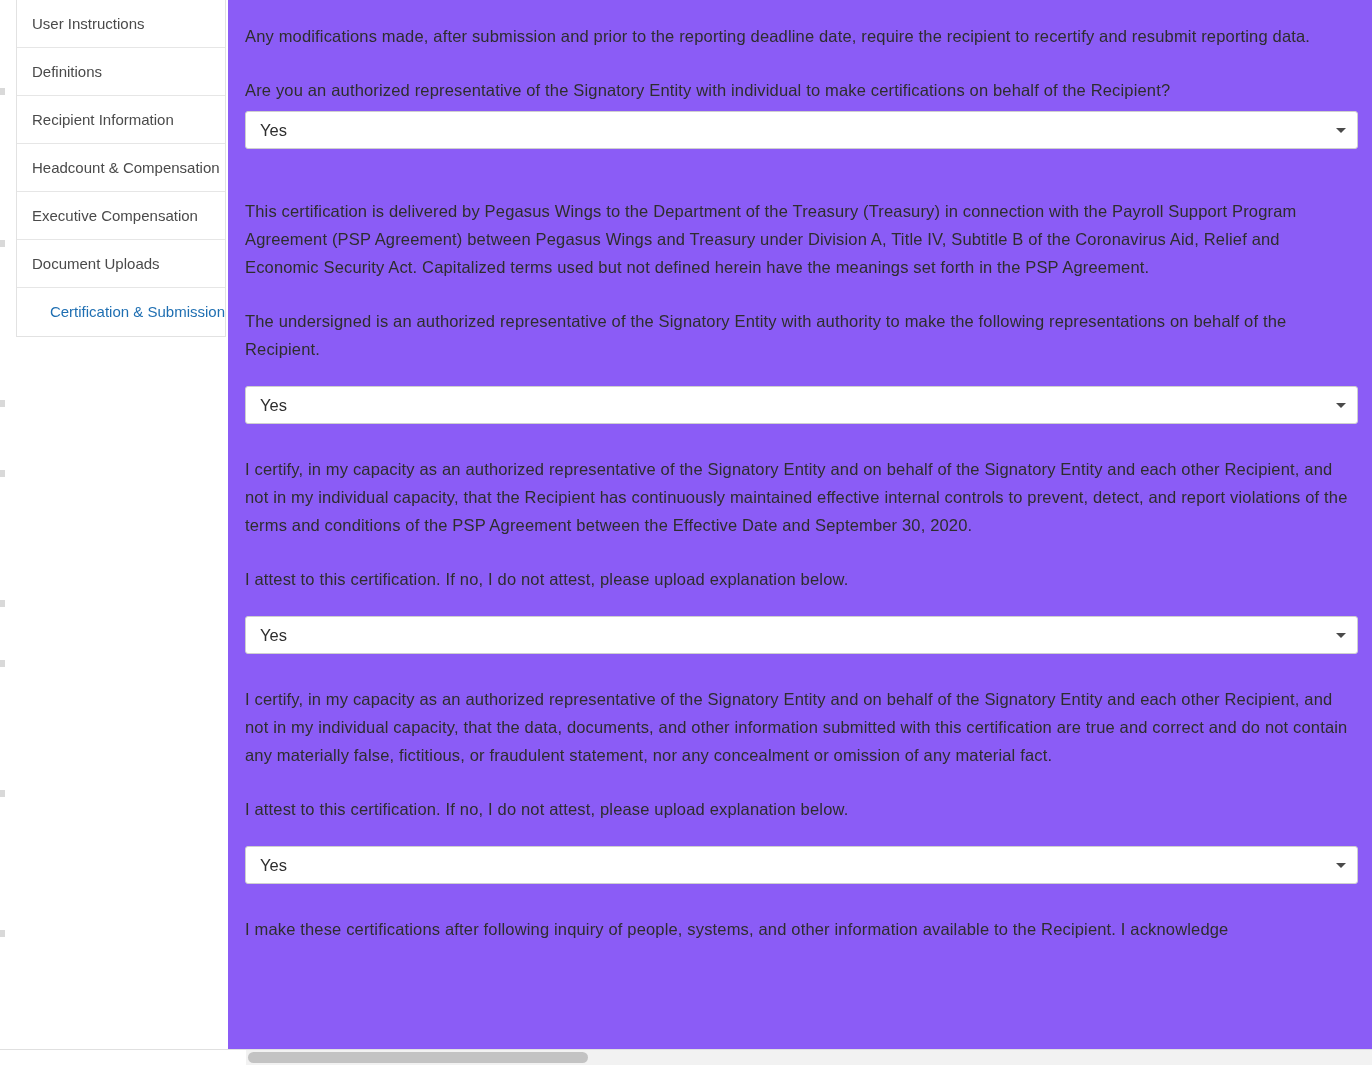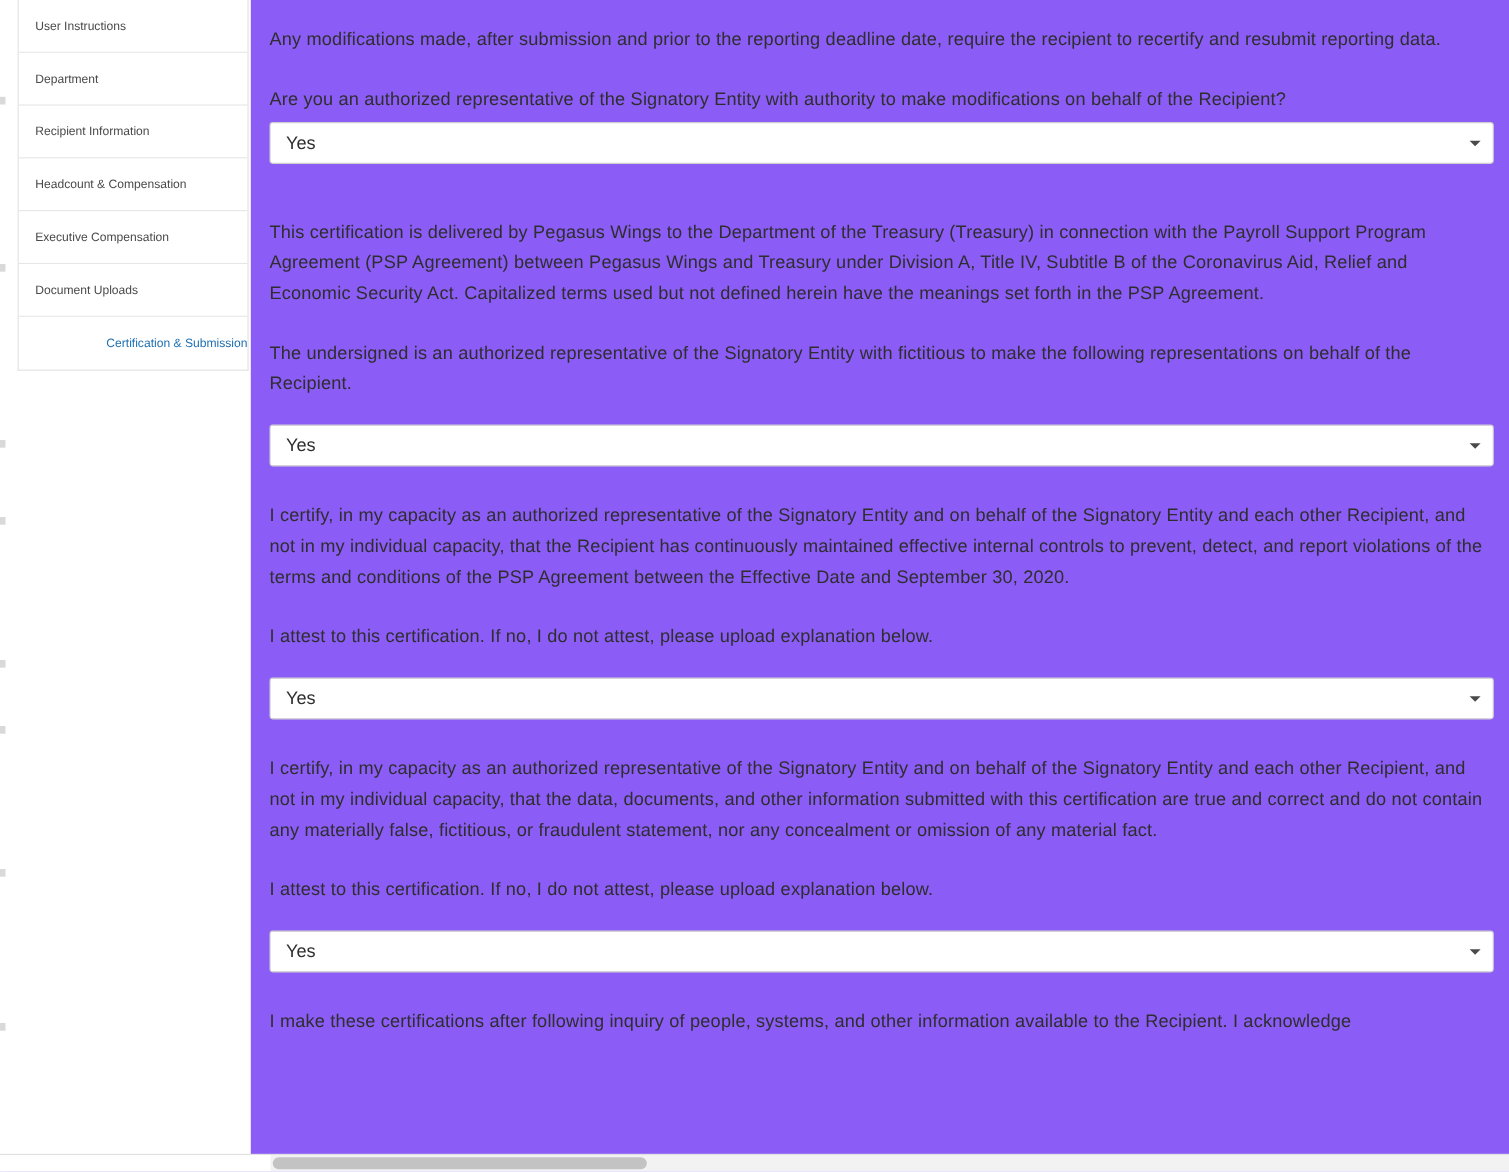--- a/index.html
+++ b/index.html
@@ -25,21 +25,21 @@
     border-left: 1px solid #e2e2e2;
     border-right: 1px solid #e2e2e2;
     border-bottom: 1px solid #e2e2e2;
     background: #ffffff;
     box-sizing: border-box;
   }
   .nav-item {
     height: 48px;
     line-height: 48px;
     padding: 0 0 16px 15px;
-    font-size: 11px;
+    font-size: 15px;
     color: #4a4a4a;
     border-bottom: 1px solid #e6e6e6;
     box-sizing: border-box;
     white-space: nowrap;
     overflow: hidden;
     cursor: pointer;
   }
   .nav-item:last-child { border-bottom: none; text-align: right; }
   .nav-item.active {
     color: #1f6fb2;
@@ -153,51 +153,51 @@
     <div class="rail-tick" style="top:400px;"></div>
     <div class="rail-tick" style="top:470px;"></div>
     <div class="rail-tick" style="top:600px;"></div>
     <div class="rail-tick" style="top:660px;"></div>
     <div class="rail-tick" style="top:790px;"></div>
     <div class="rail-tick" style="top:930px;"></div>
   </div>
 
   <nav class="sidebar">
     <div class="nav-item">User Instructions</div>
-    <div class="nav-item">Department</div>
+    <div class="nav-item">Definitions</div>
     <div class="nav-item">Recipient Information</div>
     <div class="nav-item">Headcount &amp; Compensation</div>
     <div class="nav-item">Executive Compensation</div>
     <div class="nav-item">Document Uploads</div>
     <div class="nav-item active">Certification &amp; Submission</div>
   </nav>
 
   <main class="content">
     <div class="inner">
 
       <p class="para">Any modifications made, after submission and prior to the reporting deadline date, require the recipient to recertify and resubmit reporting data.</p>
 
       <div class="gap-sm"></div>
 
-      <p class="para">Are you an authorized representative of the Signatory Entity with authority to make modifications on behalf of the Recipient?</p>
+      <p class="para">Are you an authorized representative of the Signatory Entity with individual to make certifications on behalf of the Recipient?</p>
 
       <div style="height:7px;"></div>
 
       <div class="select-wrap">
         <span class="select-value">Yes</span>
         <span class="caret"></span>
       </div>
 
       <div class="gap-lg"></div>
 
       <p class="para">This certification is delivered by Pegasus Wings to the Department of the Treasury (Treasury) in connection with the Payroll Support Program Agreement (PSP Agreement) between Pegasus Wings and Treasury under Division A, Title IV, Subtitle B of the Coronavirus Aid, Relief and Economic Security Act. Capitalized terms used but not defined herein have the meanings set forth in the PSP Agreement.</p>
 
       <div class="gap-sm"></div>
 
-      <p class="para">The undersigned is an authorized representative of the Signatory Entity with fictitious to make the following representations on behalf of the Recipient.</p>
+      <p class="para">The undersigned is an authorized representative of the Signatory Entity with authority to make the following representations on behalf of the Recipient.</p>
 
       <div style="height:23px;"></div>
 
       <div class="select-wrap">
         <span class="select-value">Yes</span>
         <span class="caret"></span>
       </div>
 
       <div style="height:31px;"></div>
 

